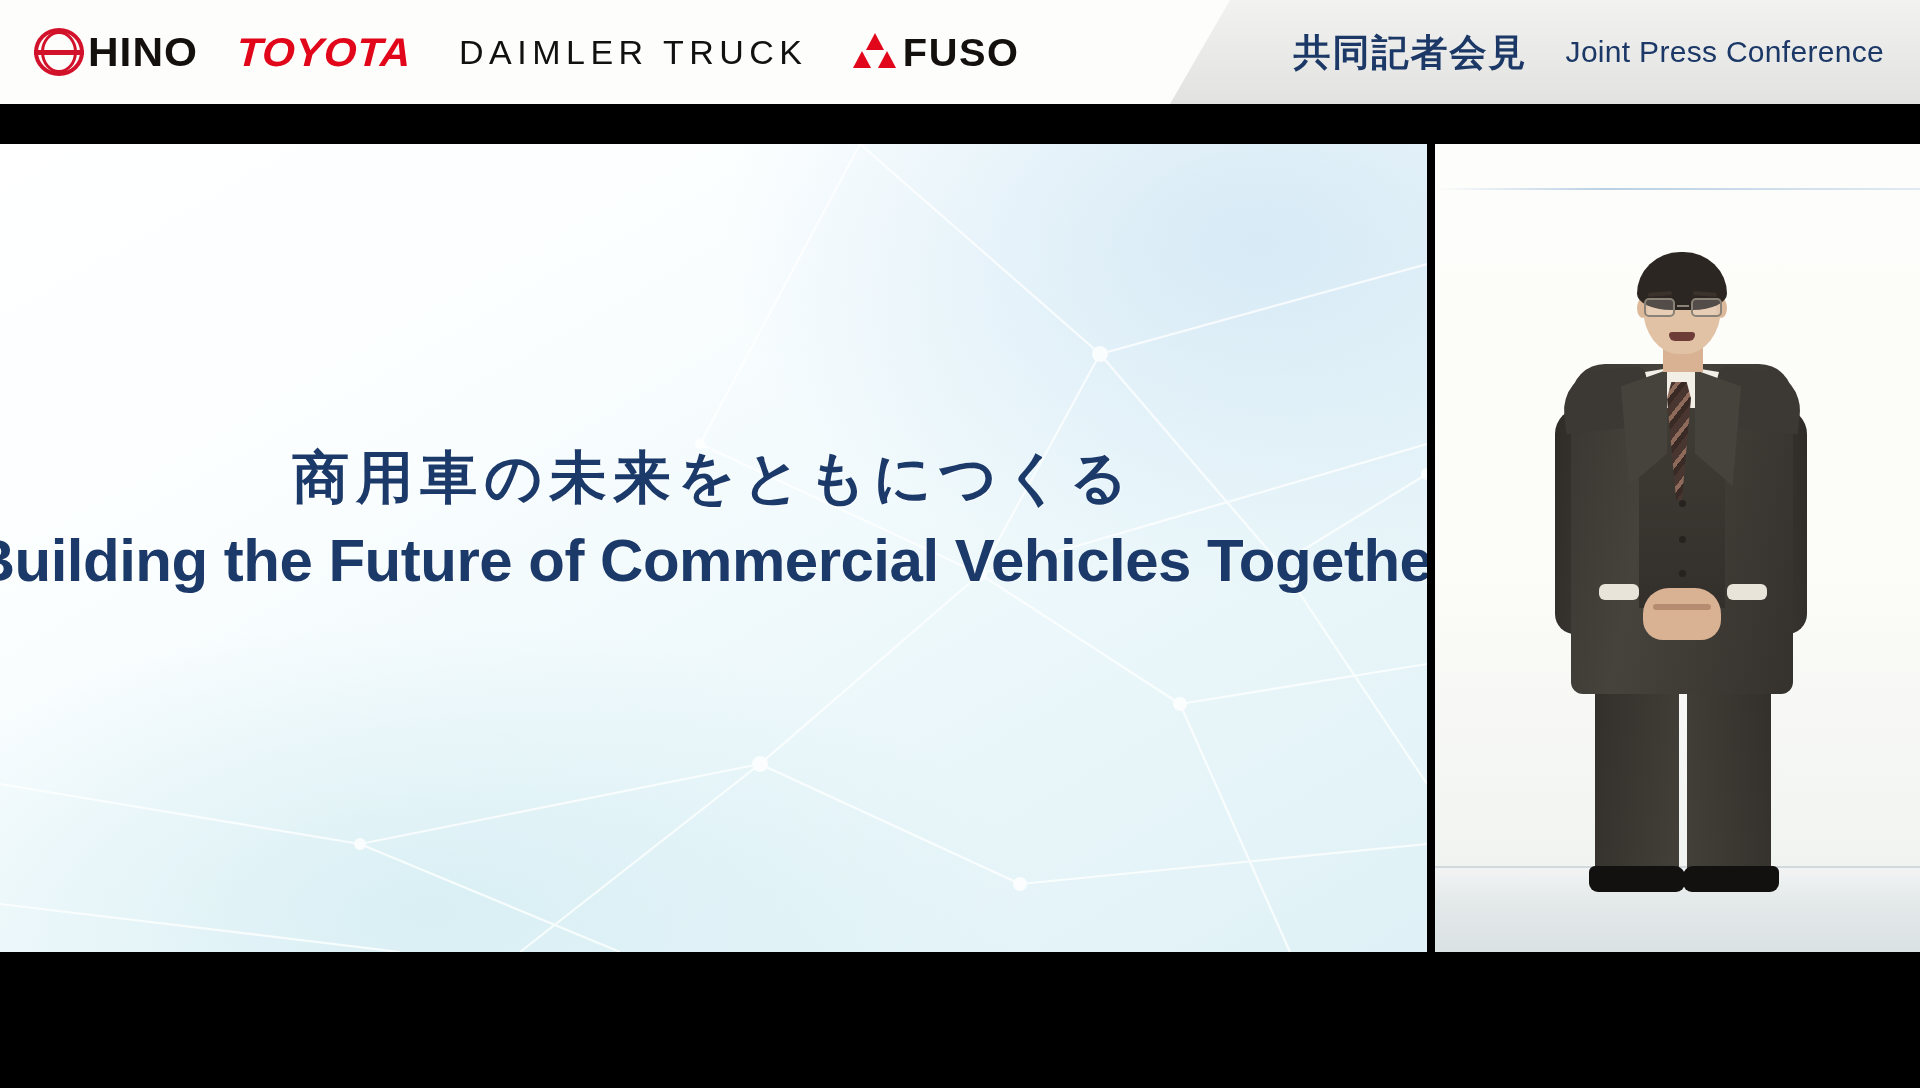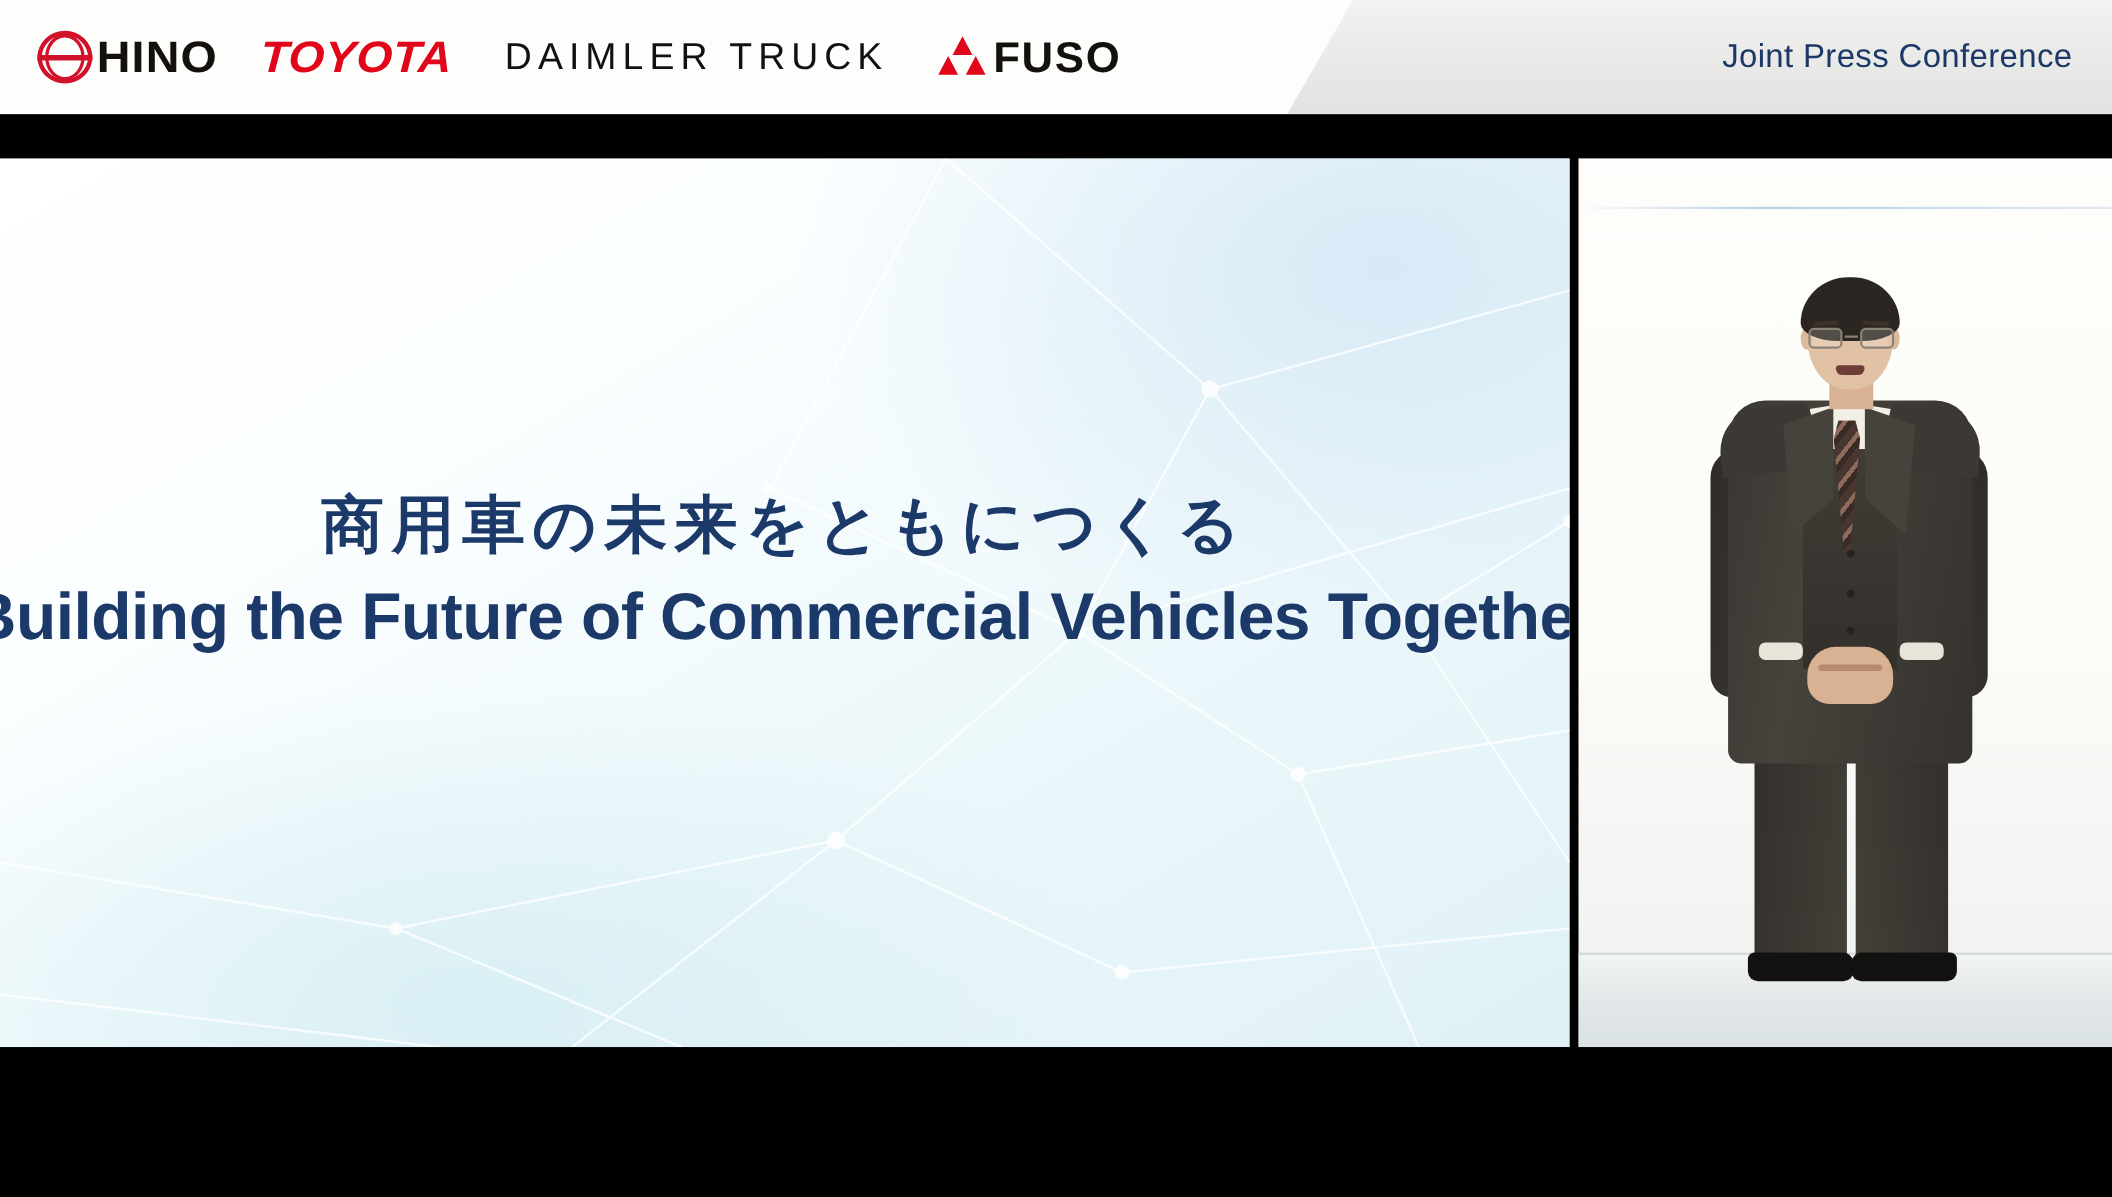--- a/index.html
+++ b/index.html
@@ -250,20 +250,21 @@
           <span class="tri t1"></span>
             <span class="tri t2"></span>
             <span class="tri t3"></span>
         </span>
         <span class="fuso-word">FUSO</span>
       </div>
 
     </div>
 
     <div class="header-titles">
+      <div class="title-jp">共同記者会見</div>
       <div class="title-en">Joint Press Conference</div>
     </div>
   </div>
 
   <div class="black-band"></div>
 
   <div class="content">
 
     <div class="slide">
       <svg class="slide-net" viewBox="0 0 1427 808" preserveAspectRatio="none">

